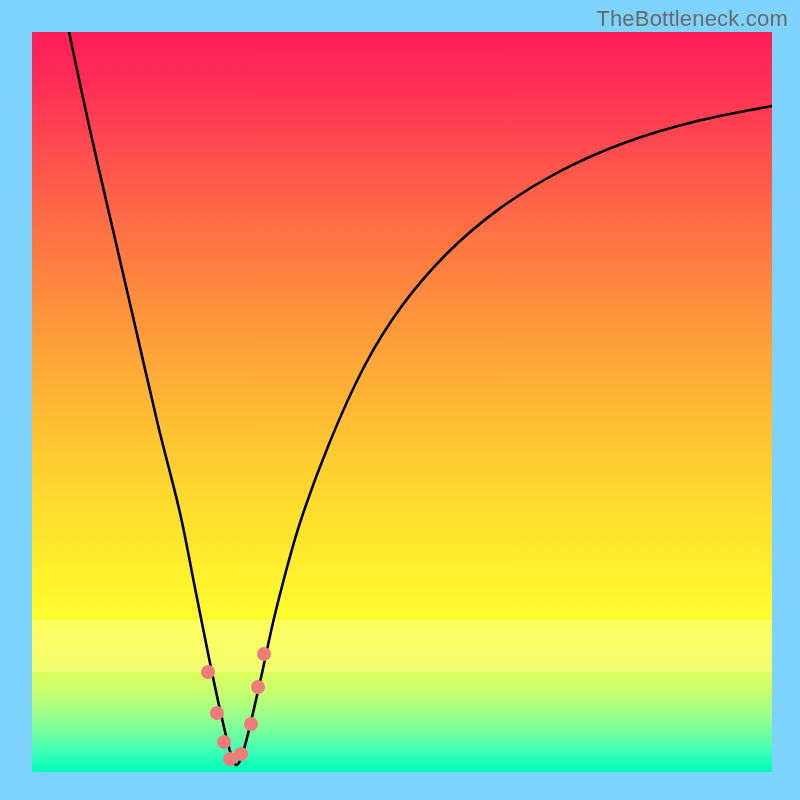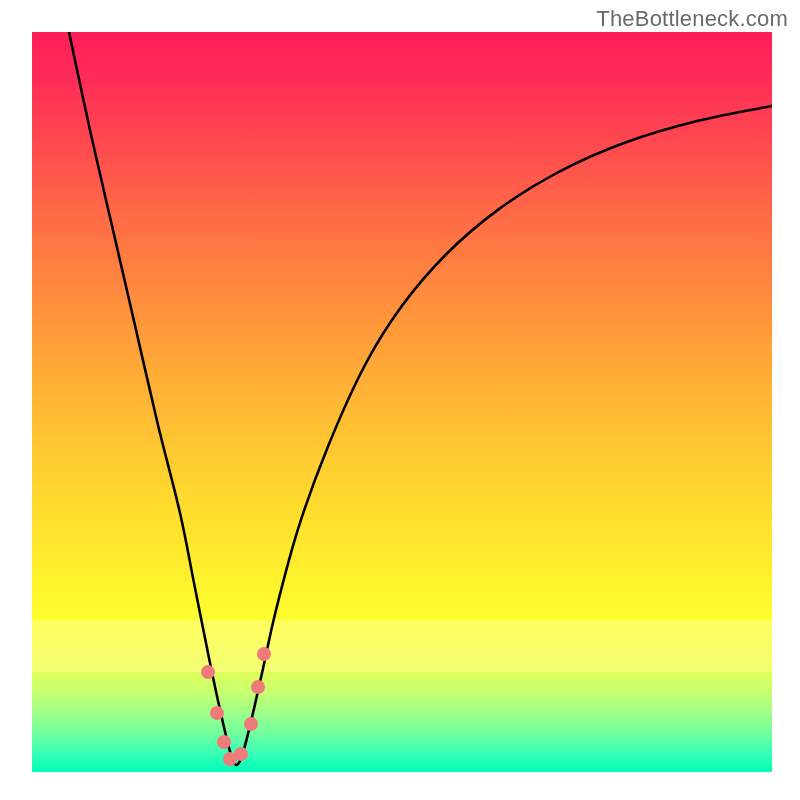--- a/index.html
+++ b/index.html
@@ -9,21 +9,21 @@
     height: 800px;
     overflow: hidden;
     background: #000;
   }
   .frame {
     position: absolute;
     left: 0;
     top: 0;
     width: 800px;
     height: 800px;
-    background: #ffffff;
+    background: #7dd3fc;
   }
   .plot {
     position: absolute;
     left: 32px;
     top: 32px;
     width: 740px;
     height: 740px;
     overflow: hidden;
   }
   .gradient {

